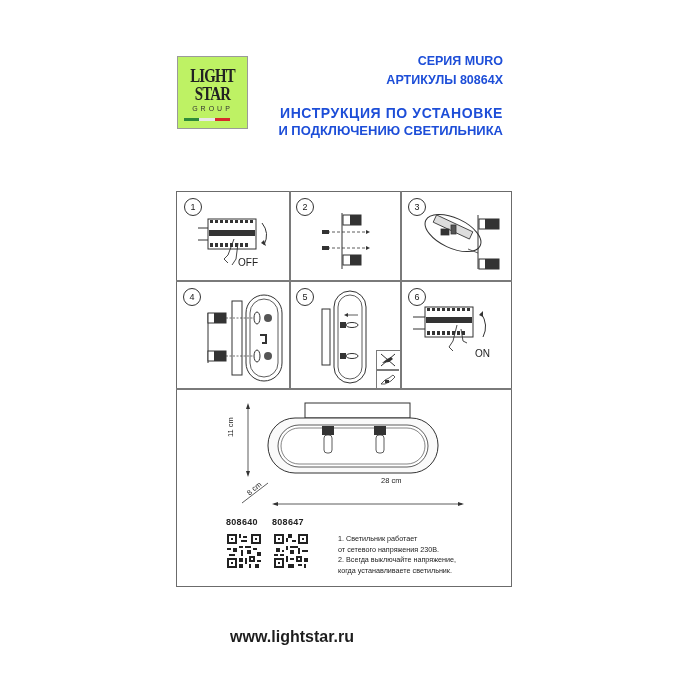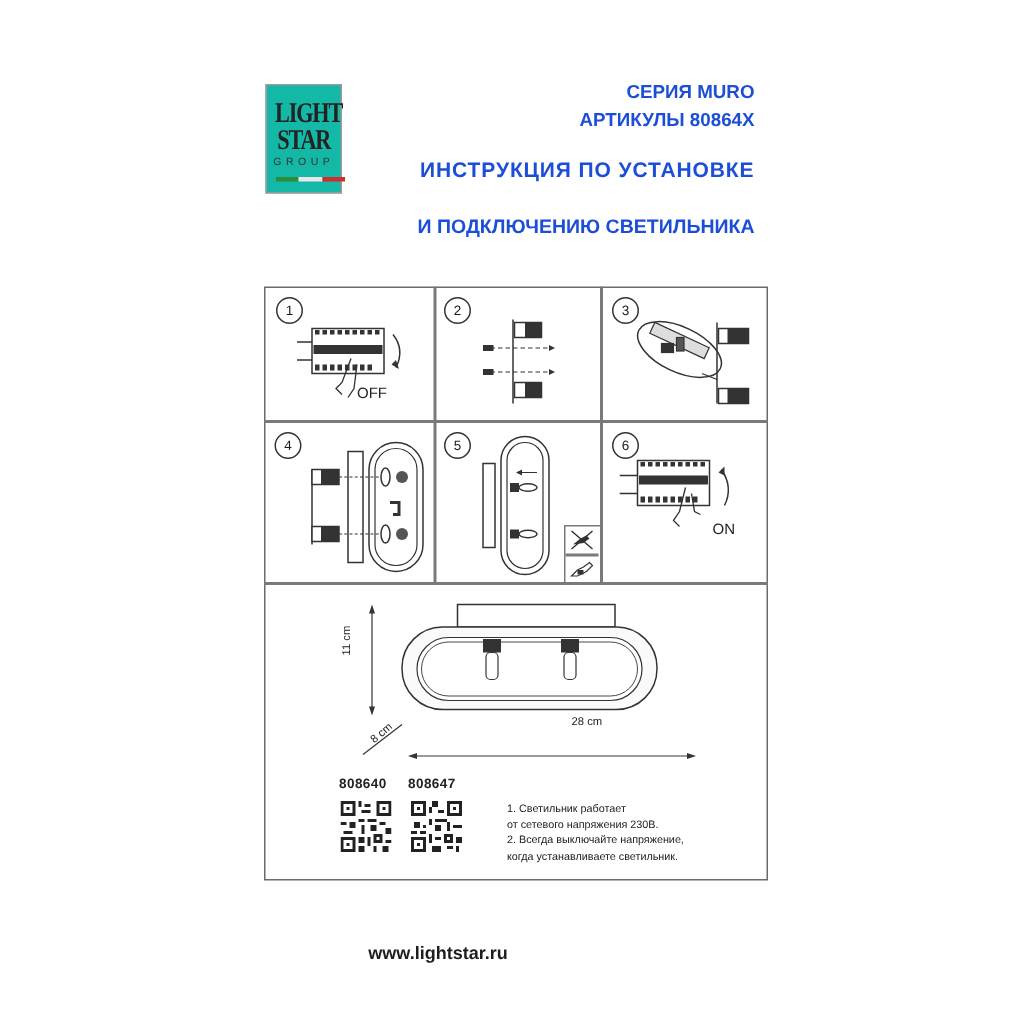--- a/index.html
+++ b/index.html
@@ -1,44 +1,44 @@
 <!DOCTYPE html>
 <html><head>
 <meta charset="utf-8">
 <style>
   html, body { margin:0; padding:0; }
   body { width:690px; height:690px; background:#ffffff; position:relative; overflow:hidden;
          font-family:"Liberation Sans", sans-serif; color:#1a1a1a; }
   .abs { position:absolute; }
   
-  .logo { left:177px; top:56px; width:51px; height:73px; border:1.5px solid #9a9a9a; background:#14b8a6; box-sizing:border-box; }
+  .logo { left:177px; top:56px; width:71px; height:73px; border:1.5px solid #9a9a9a; background:#bef264; box-sizing:border-box; }
   .logo .l1, .logo .l2 { position:absolute; left:0; width:100%; text-align:center;
         font-family:"Liberation Serif", serif; font-weight:bold; font-size:19px; letter-spacing:-1px;
         transform:scaleX(0.78); color:#222; line-height:19px; }
   .logo .l1 { top:9px; }
   .logo .l2 { top:27px; }
   .logo .l3 { position:absolute; top:48px; left:0; width:100%; text-align:center; font-size:7px; letter-spacing:3px; color:#333; }
   .logo .flag { position:absolute; top:61px; left:6px; width:46px; height:3px; display:flex; }
   .logo .flag span { flex:1; }
   
   .hdr { right:187px; text-align:right; font-weight:bold; color:#1d4ed8; white-space:nowrap; }
   .h1 { top:54px; font-size:12.5px; }
   .h2 { top:73px; font-size:12.5px;margin-left:17px; }
   .h3 { top:105px; font-size:14px; letter-spacing:0.6px; }
-  .h4 { top:123px; font-size:13px;margin-top:20px; }
+  .h4 { top:123px; font-size:13px; }
   
   .frame { left:176px; top:191px; width:336px; height:396px; border:1.5px solid #6b6b6b; box-sizing:border-box; }
   .vline { background:#7a7a7a; width:1.5px; }
   .hline { background:#7a7a7a; height:1.5px; }
   .num { width:16px; height:16px; border:1px solid #333; border-radius:50%; font-size:9px;
          text-align:center; line-height:16px; background:#fff; }
   .lbl { font-size:10px; color:#222; }
   .qr-label { font-size:9px; font-weight:bold; color:#222; letter-spacing:0.3px; }
   .note { font-size:7.2px; line-height:10.5px; color:#222; }
-  .footer { left:0; width:584px; top:628px; text-align:center; font-weight:bold; font-size:12px; color:#1e1e1e; }
+  .footer { left:0; width:584px; top:628px; text-align:center; font-weight:bold; font-size:16px; color:#1e1e1e; }
   .dim { font-size:7.5px; color:#222; }
   svg { display:block; }
 </style>
 </head>
 <body>
 
 <div class="abs logo">
   <div class="l1">LIGHT</div>
   <div class="l2">STAR</div>
   <div class="l3">GROUP</div>

